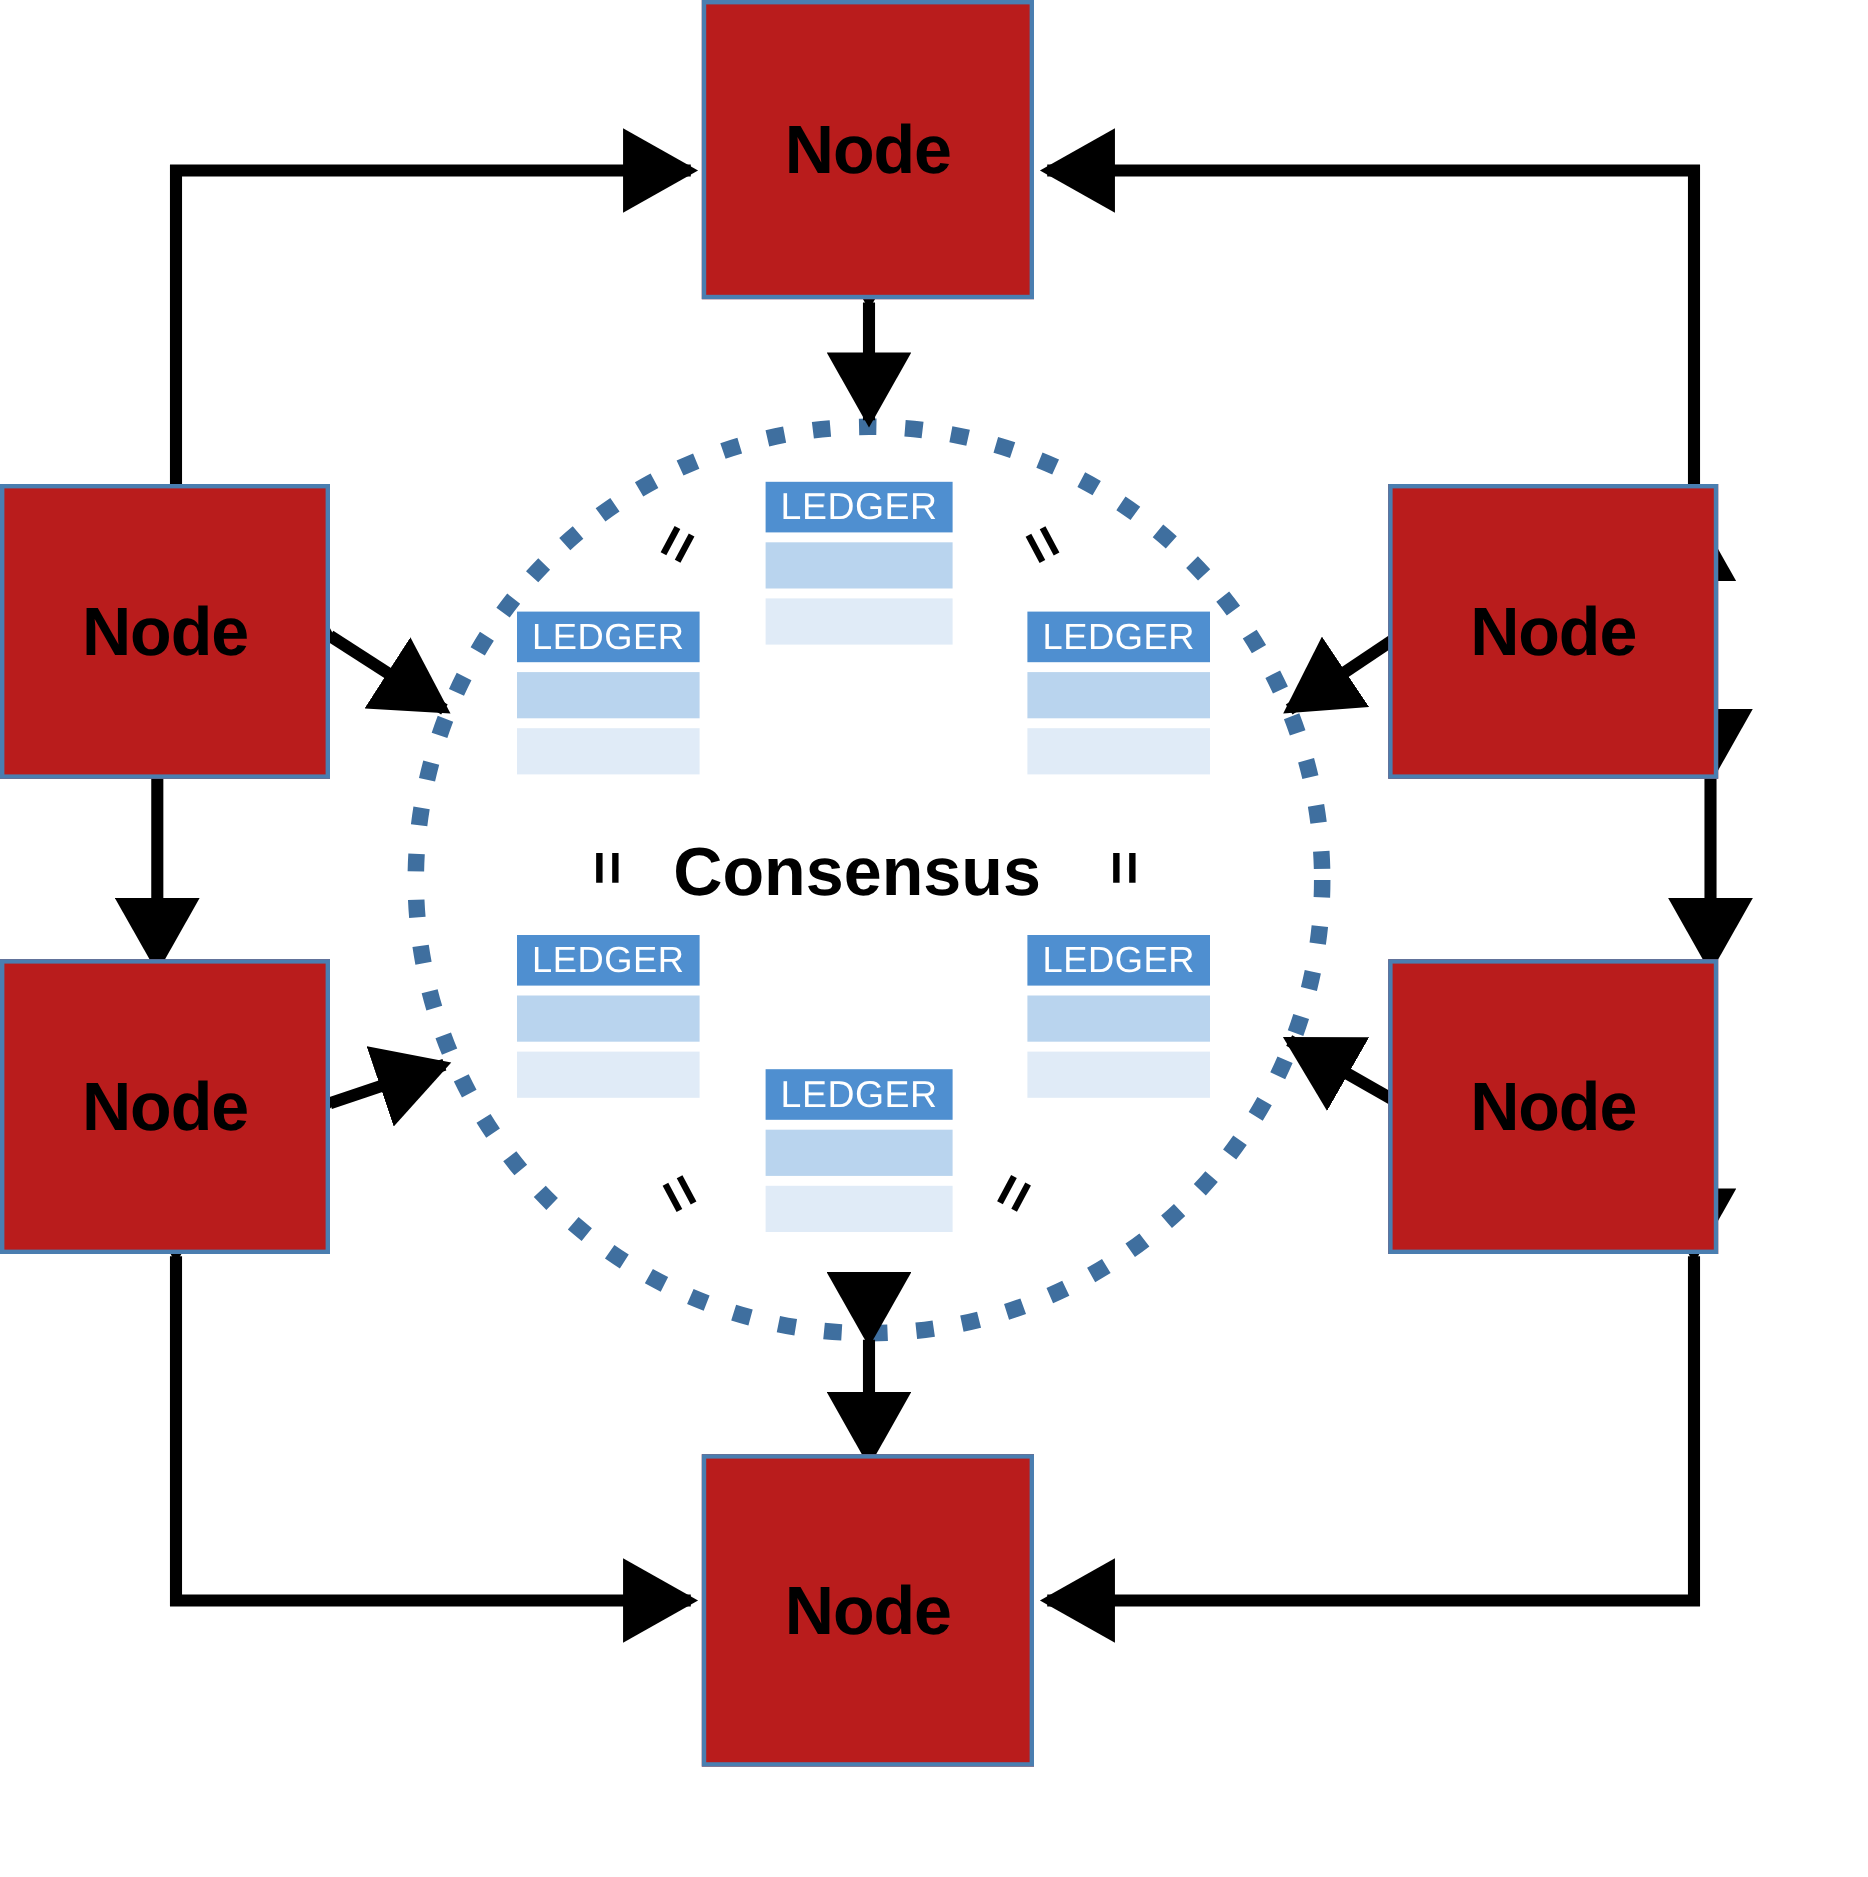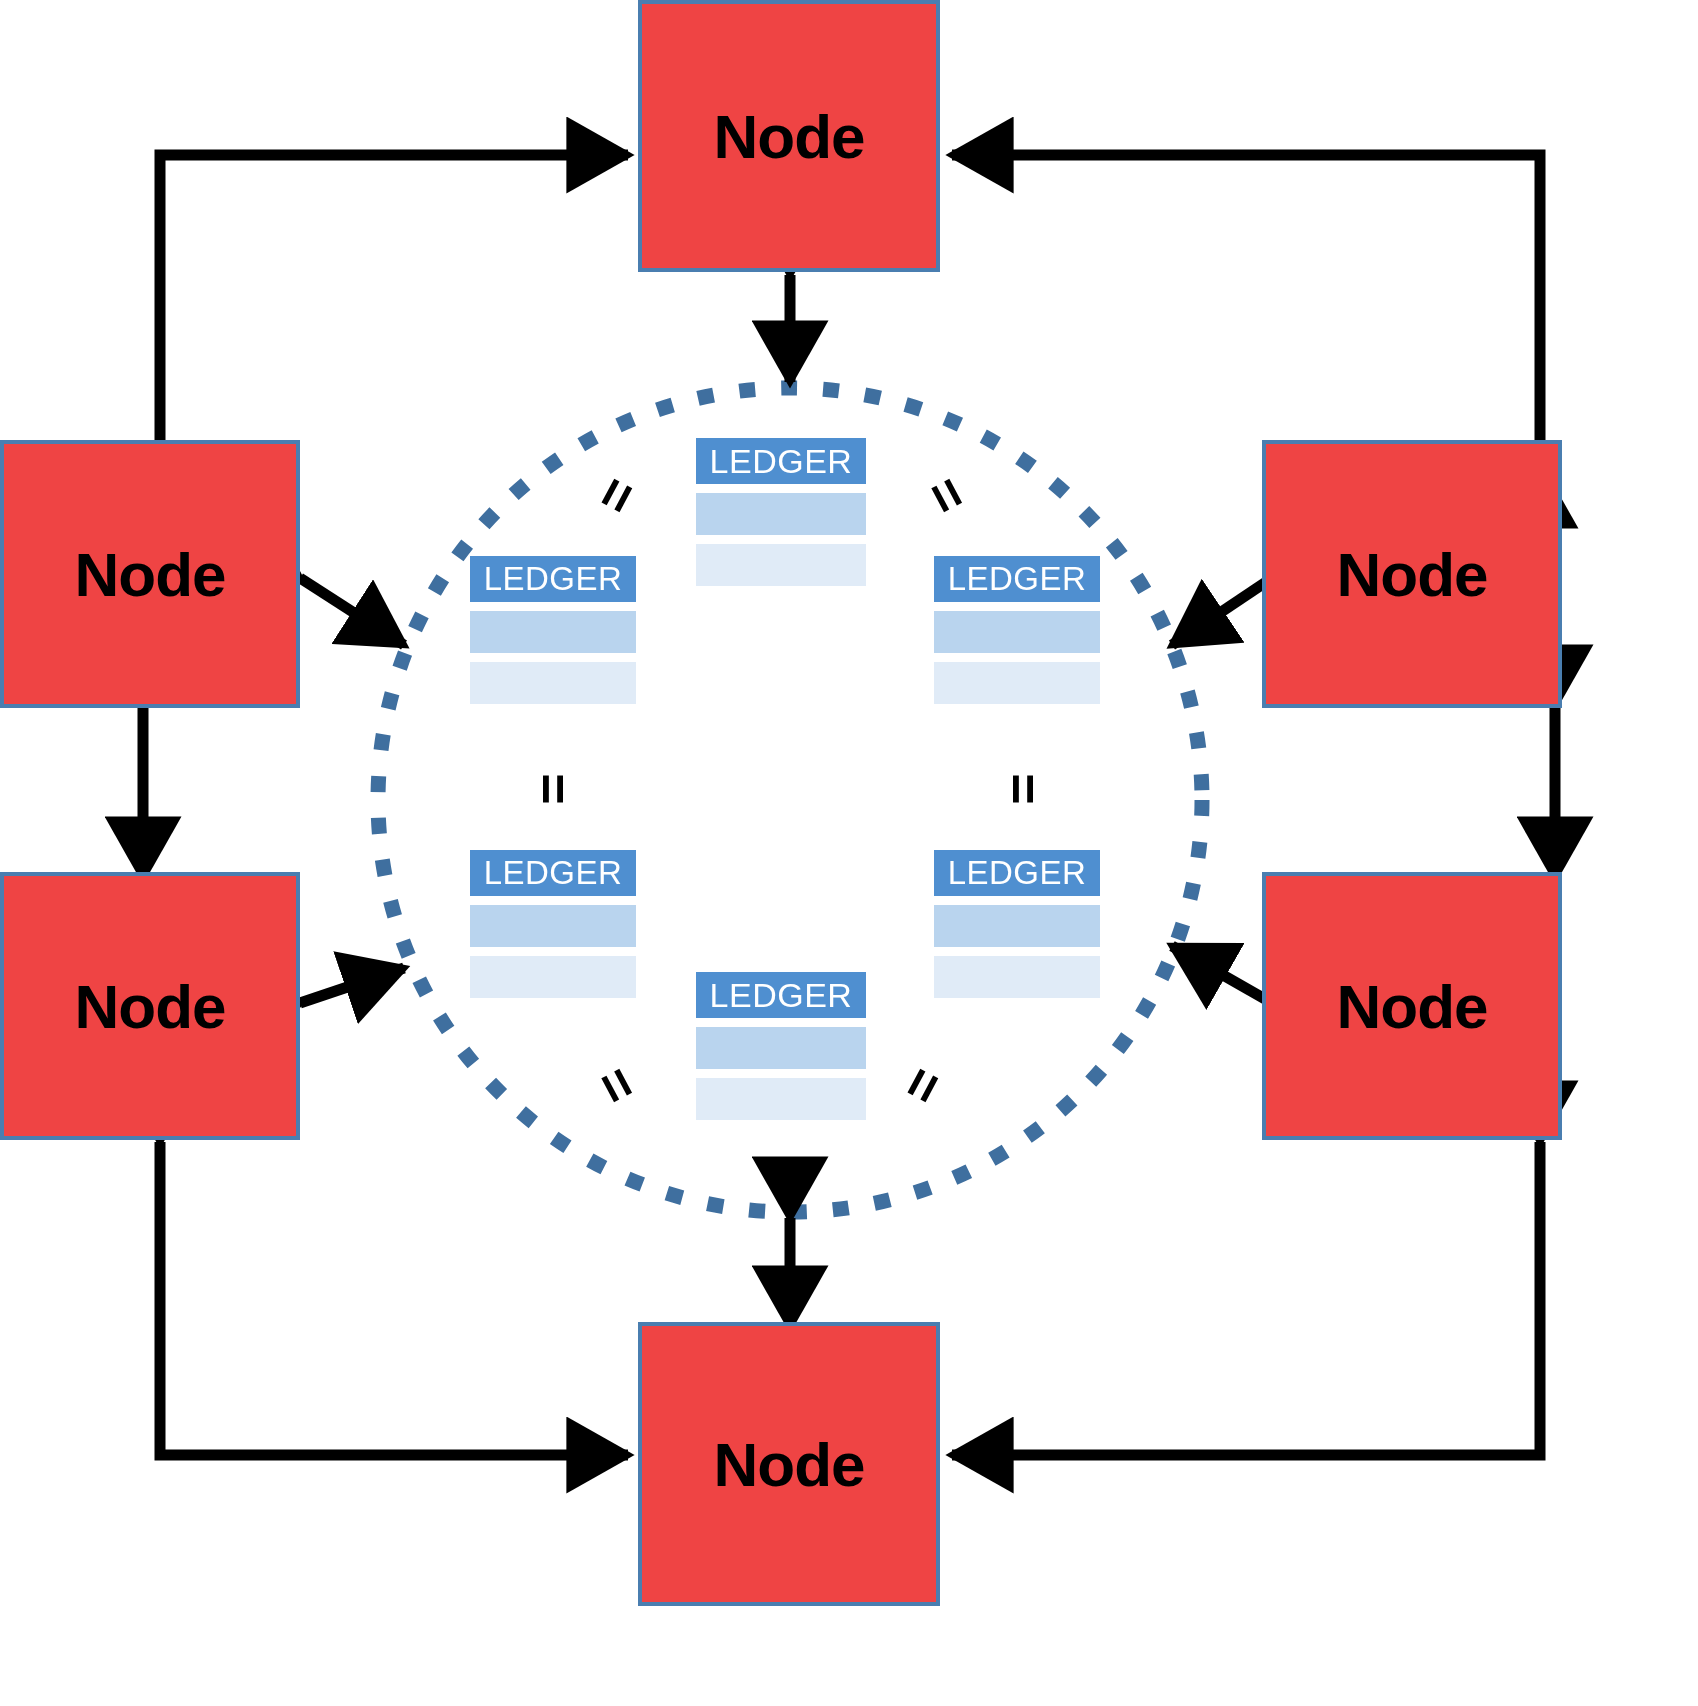--- a/index.html
+++ b/index.html
@@ -2,21 +2,21 @@
 <html><head>
 <meta charset="utf-8">
 <style>
   html,body{margin:0;padding:0;background:#ffffff;}
   body{width:1698px;height:1706px;position:relative;overflow:hidden;
        font-family:"Liberation Sans", sans-serif;}
   #stage{position:absolute;left:0;top:0;width:1698px;height:1706px;}
 
   .node{
     position:absolute;
-    background:#ef4444;
+    background:#b91c1c;
     border:4px solid #4a7eb0;
     box-sizing:border-box;
     display:flex;align-items:center;justify-content:center;
     color:#000;
     font-weight:bold;
     font-size:62px;
     letter-spacing:-1px;
     font-family:"Liberation Sans", sans-serif;
   }
 
@@ -170,14 +170,17 @@
     <span>=</span>
   </div>
 
   <div class="eq" style="left:602px;top:1058px;transform:rotate(62deg);">
     <span>=</span>
   </div>
   <div class="eq" style="left:906px;top:1058px;transform:rotate(-62deg);">
     <span>=</span>
   </div>
 
+  <div id="consensus" style="left:612px;top:758px;">
+    <span>Consensus</span>
+  </div>
 
 </div>
 
 </body></html>

